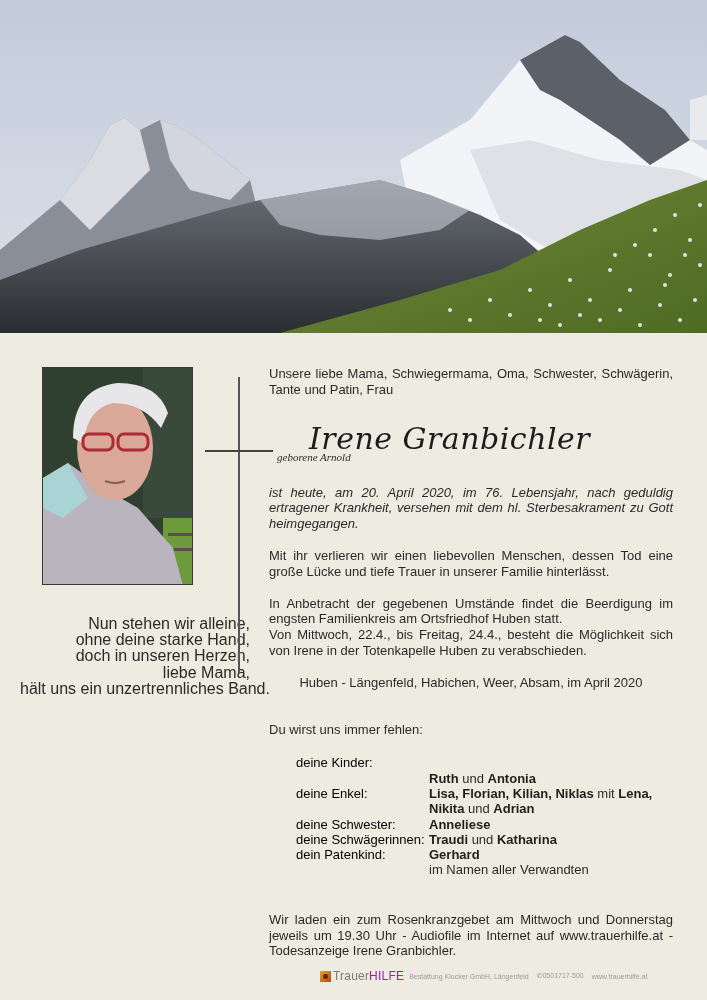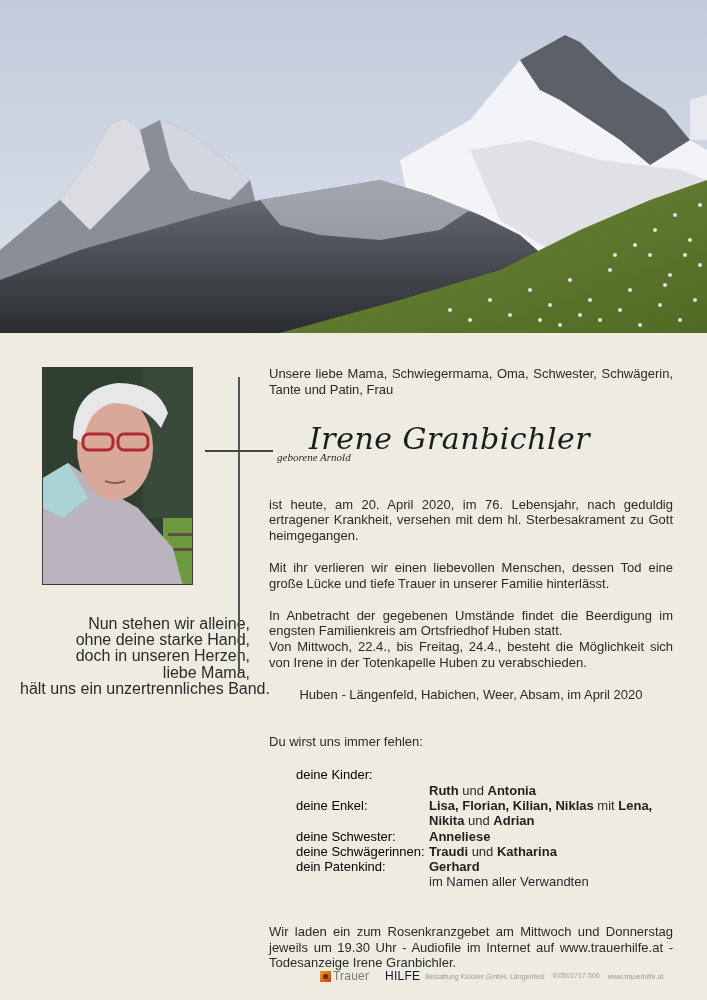--- a/index.html
+++ b/index.html
@@ -40,21 +40,21 @@
     margin-top: 26px; text-align: left;
     font-family: "DejaVu Serif", serif; font-style: italic;
     font-size: 30px; line-height: 30px; color: #1c1c1c; letter-spacing: 0.5px;
     padding-left: 40px;
   }
   .born {
     text-align: left; font-family: "Liberation Serif", serif; font-style: italic;
     font-size: 11px; line-height: 13px; margin-top: -3px; padding-left: 8px;
   }
   .p { margin: 0; }
-  .p1 { margin-top: 33px; }
+  .p1 { margin-top: 21px; font-style: italic; }
   .p2 { margin-top: 16px; }
   .p3 { margin-top: 16px; }
   .p4 { margin-top: 16px; text-align: center; }
   .p6 { margin-top: 31px; }
 
   .family { margin-top: 18px; margin-left: 27px; font-size: 13px; line-height: 15.3px; }
   .fam-row { display: flex; }
   .fam-label { width: 133px; flex: none; color: #000000; }
   .fam-value { flex: 1; }
   .fam-value b { font-weight: bold; color: #1f1f1f; }
@@ -67,21 +67,21 @@
   }
   .logo-icon {
     width: 11px; height: 11px; background: linear-gradient(135deg, #f0a020, #c0401a);
     margin-right: 2px; position: relative;
   }
   .logo-icon::after {
     content: ""; position: absolute; left: 3px; top: 3px; width: 5px; height: 5px;
     background: #5a2a10; border-radius: 50%;
   }
   .logo-text { font-size: 12px; color: #7a7a7a; letter-spacing: 0.2px; margin-right: 5px; }
-  .logo-text .hl { color: #0f172a; margin-left: 16px; }
+  .logo-text .hl { color: #a21caf; }
   .footer .f-item { margin-right: 8px; }
 </style>
 </head>
 <body>
 
 <div class="header-image">
   <svg width="707" height="333" viewBox="0 0 707 333" xmlns="http://www.w3.org/2000/svg">
     <defs>
       <linearGradient id="sky" x1="0" y1="0" x2="0" y2="1">
         <stop offset="0" stop-color="#c3cbdb"></stop>

